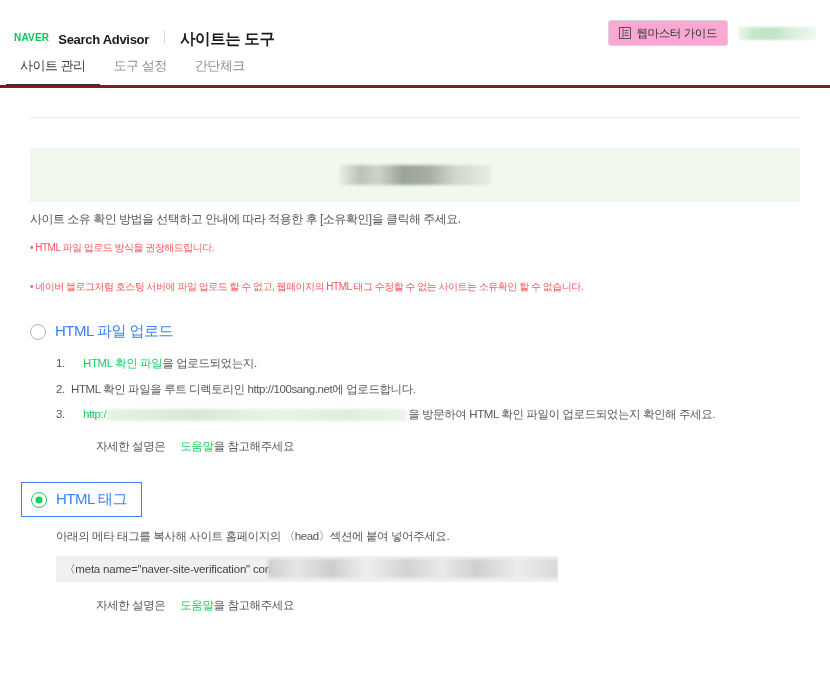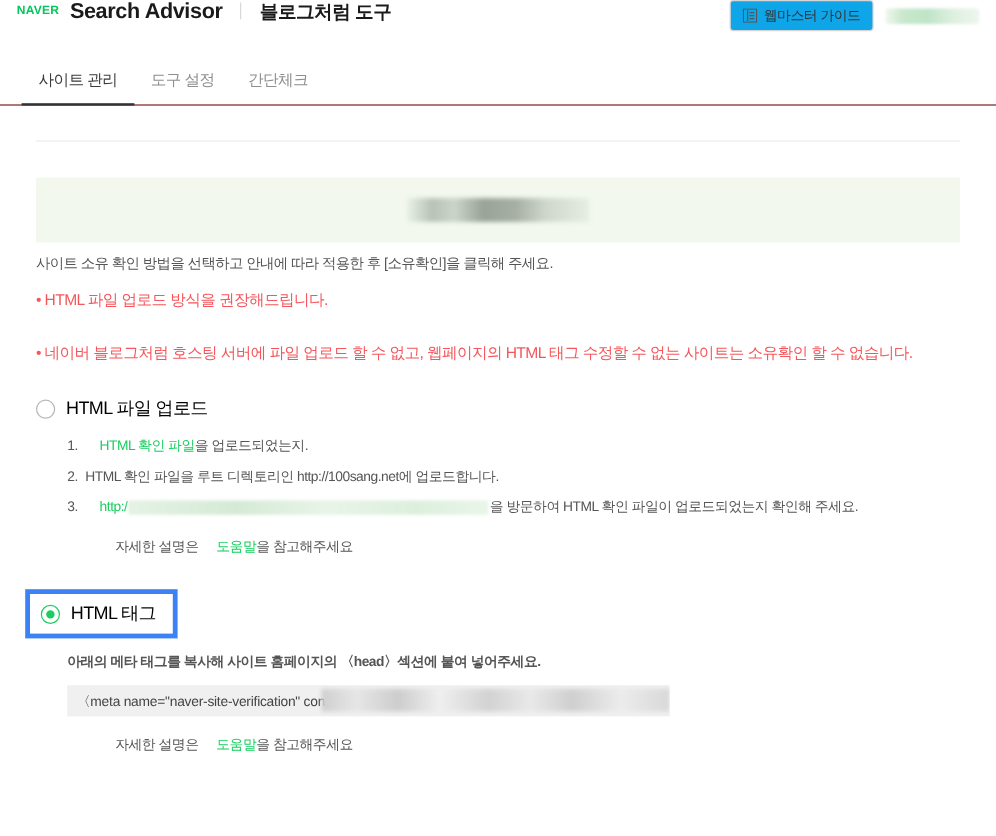--- a/index.html
+++ b/index.html
@@ -15,40 +15,40 @@
     font-family: "Liberation Sans", "DejaVu Sans", sans-serif;
     color: #222222;
     overflow: hidden;
     position: relative;
   }
 
   
   .gnb {
     height: 46px;
     display: flex;
-    align-items: flex-start;
+    align-items: flex-end;
     padding: 0 14px 0 14px;
     position: relative;
   }
   .brand {
     display: flex;
     align-items: flex-end;
     gap: 9px;
   }
   .naver-logo {
     font-size: 10px;
     font-weight: bold;
     color: #03c75a;
     letter-spacing: 0.2px;
     line-height: 1;
     padding-bottom: 3px;
     font-family: "Liberation Sans", sans-serif;
   }
   .brand-title {
-    font-size: 18px;
+    font-size: 13px;
     font-weight: bold;
     color: #1a1a1a;
     line-height: 1;
     letter-spacing: -0.3px;
   }
   .brand-sep {
     width: 1px;
     height: 14px;
     background: #d8d8d8;
     margin: 0 6px 2px 6px;
@@ -65,21 +65,21 @@
     display: flex;
     align-items: center;
     gap: 10px;
   }
   .guide-btn {
     display: inline-flex;
     align-items: center;
     gap: 6px;
     border: 1px solid #d5d5d5;
     border-radius: 3px;
-    background: #0ea5e9;
+    background: #f9a8d4;
     height: 26px;
     padding: 0 10px;
     font-size: 11.5px;
     color: #333;
     letter-spacing: -0.4px;
     cursor: pointer;
     white-space: nowrap;
   }
   .guide-icon {
     display: inline-block;
@@ -92,23 +92,23 @@
     filter: blur(1.2px);
     border-radius: 2px;
   }
   .user-redacted {
     width: 78px;
     height: 13px;
   }
 
   
   .tabs-wrap {
-    border-bottom: 1px solid #7f1d1d;
+    border-bottom: 3px solid #7f1d1d;
     height: 42px;
-    padding: 0 18px;
+    padding: 0 6px;
   }
   .tabs {
     display: flex;
     height: 100%;
     align-items: stretch;
     gap: 0;
   }
   .tab {
     display: flex;
     align-items: center;
@@ -168,21 +168,21 @@
   }
 
   
   .lead {
     font-size: 12px;
     color: #555555;
     letter-spacing: -0.5px;
     margin-top: 9px;
   }
   .notice {
-    font-size: 13px;
+    font-size: 10px;
     color: #f5565c;
     letter-spacing: -0.5px;
     margin-top: 12px;
     line-height: 1.5;
   }
   .notice + .notice { margin-top: 24px; }
 
   
   .option-block { margin-top: 28px; }
   .option-head {
@@ -207,21 +207,21 @@
     content: "";
     position: absolute;
     left: 50%; top: 50%;
     transform: translate(-50%,-50%);
     width: 7px; height: 7px;
     border-radius: 50%;
     background: #19ce60;
   }
   .option-label {
     font-size: 15px;
-    color: #000000;
+    color: #3b82f6;
     letter-spacing: -0.5px;
   }
 
   .option-body {
     margin-left: 26px;
   }
   .steps {
     margin: 14px 0 0 0;
     padding: 0;
     list-style: none;
@@ -256,30 +256,29 @@
     margin-left: 40px;
   }
 
   
   .tag-option-head {
     position: relative;
     display: inline-flex;
     align-items: center;
     gap: 9px;
     padding: 7px 14px 7px 9px;
-    border: 4px solid #3b82f6;
+    border: 1px solid #3b82f6;
     margin-left: -9px;
   }
 
   .meta-row { margin-top: 12px; }
   .meta-desc {
     font-size: 11.5px;
     color: #555555;
     letter-spacing: -0.4px;
-    font-weight: bold;
   }
   .meta-input {
     margin-top: 12px;
     width: 502px;
     height: 26px;
     background: #f0f0f0;
     border: none;
     display: flex;
     align-items: center;
     padding: 0 8px;
@@ -303,21 +302,21 @@
   }
 </style>
 </head>
 <body>
 
 <div class="gnb">
   <div class="brand">
     <span class="naver-logo">NAVER</span>
     <span class="brand-title">Search Advisor</span>
     <span class="brand-sep"></span>
-    <span class="brand-sub">블로그처럼 도구</span>
+    <span class="brand-sub">사이트는 도구</span>
   </div>
   <div class="gnb-right">
     <button class="guide-btn">
       <span class="guide-icon">
         <svg width="12" height="12" viewBox="0 0 12 12" aria-hidden="true">
           <rect x="0.5" y="0.5" width="11" height="11" fill="none" stroke="#555" stroke-width="1"></rect>
           <line x1="4" y1="1.5" x2="4" y2="10.5" stroke="#555" stroke-width="1"></line>
           <line x1="5.5" y1="3.5" x2="9.5" y2="3.5" stroke="#555" stroke-width="1"></line>
           <line x1="5.5" y1="6" x2="9.5" y2="6" stroke="#555" stroke-width="1"></line>
           <line x1="5.5" y1="8.5" x2="9.5" y2="8.5" stroke="#555" stroke-width="1"></line>

